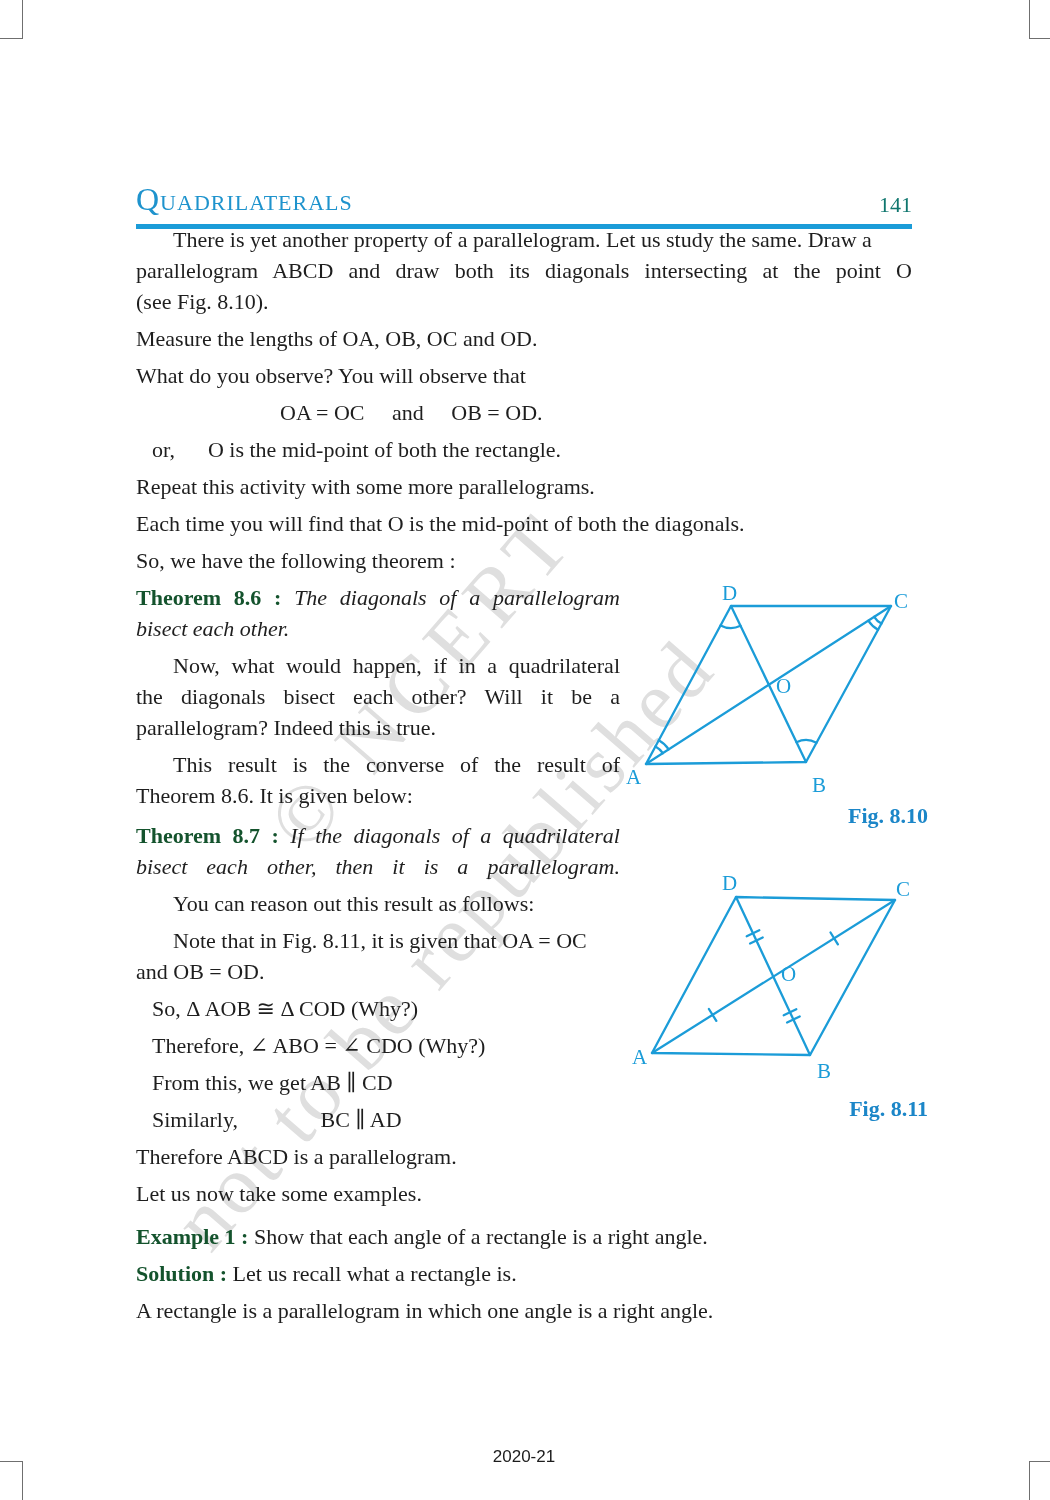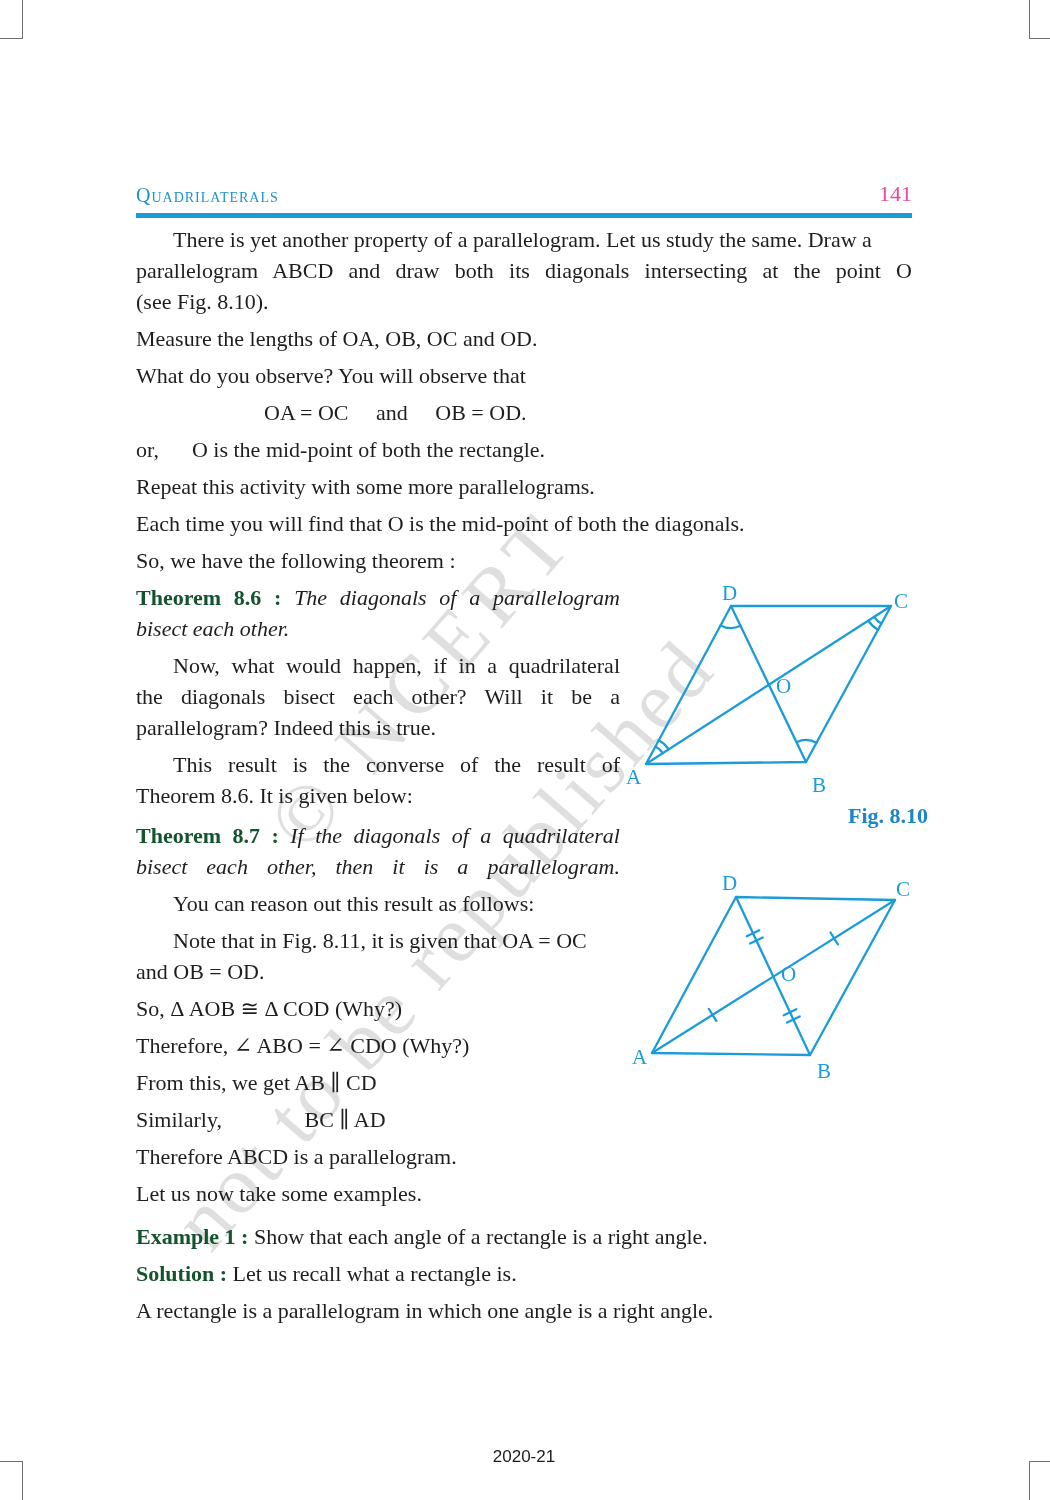--- a/index.html
+++ b/index.html
@@ -12,33 +12,33 @@
   .crop.bl{left:0;bottom:0;width:22px;height:38px;border-right:1px solid #6f6f6f;border-top:1px solid #6f6f6f;}
   .crop.br{right:0;bottom:0;width:20px;height:38px;border-left:1px solid #6f6f6f;border-top:1px solid #6f6f6f;}
   
   .wm{position:absolute;color:#dfdfdf;white-space:nowrap;z-index:0;
       font-family:"Liberation Serif",serif;transform-origin:0 50%;user-select:none;}
   .wm1{left:285px;top:790px;font-size:82px;letter-spacing:10px;transform:rotate(-49deg);}
   .wm2{left:190px;top:1190px;font-size:82px;letter-spacing:4px;transform:rotate(-49deg);}
   
   .hdr{position:absolute;left:136px;top:181px;width:776px;display:flex;justify-content:space-between;
        align-items:flex-end;border-bottom:5px solid #1b9cd8;padding-bottom:6px;z-index:2;}
-  .hdr .t{font-variant:small-caps;letter-spacing:1px;font-size:20px;color:#1e93cd;}
-  .hdr .n{font-size:22px;color:#ec4899;margin-left:35px;}
+  .hdr .t{font-variant:small-caps;letter-spacing:1px;font-size:32px;color:#1e93cd;}
+  .hdr .n{font-size:22px;color:#0f766e;margin-left:35px;}
   
   .main{position:absolute;left:136px;top:224px;width:776px;z-index:1;}
   .ln{font-size:22px;line-height:31px;color:#1e1e1e;margin:0;}
   .para{margin-top:6px;}
   .para2{margin-top:9px;}
   .para3{margin-top:12px;}
   .ind{text-indent:37px;}
   .jl{text-align:justify;text-align-last:justify;}
   .nw{width:484px;}
   .ctr{padding-left:128px;}
-  .pre{white-space:pre-wrap;}
+  .pre{white-space:pre-wrap;margin-left:16px;}
   .nwla{white-space:nowrap;}
   .it{font-style:italic;}
   .lead{color:#14532d;font-weight:bold;}
   
   .fig{position:absolute;width:310px;z-index:1;}
   .fig1{left:618px;top:576px;height:262px;}
   .fig2{left:618px;top:868px;height:264px;}
   .fig svg{position:absolute;left:0;top:0;}
   .vlab{position:absolute;color:#1b9cd8;font-size:21px;line-height:22px;}
   .cap{position:absolute;left:0;width:100%;text-align:right;color:#1b86c8;font-weight:bold;font-size:22px;}
@@ -137,17 +137,18 @@
         <path d="M132.1 75.5 L144.7 69.5"></path>
         <path d="M165.7 147.3 L178.3 141.3"></path>
         <path d="M169.1 154.5 L181.7 148.5"></path>
       </g>
     </svg>
     <span class="vlab" style="left:14px;top:178px">A</span>
     <span class="vlab" style="left:199px;top:192px">B</span>
     <span class="vlab" style="left:278px;top:10px">C</span>
     <span class="vlab" style="left:104px;top:4px">D</span>
     <span class="vlab" style="left:163px;top:95px">O</span>
+    <div class="cap">Fig. 8.11</div>
   </div>
 
   <div class="footer">2020-21</div>
 
 </div>
 
 </body></html>

